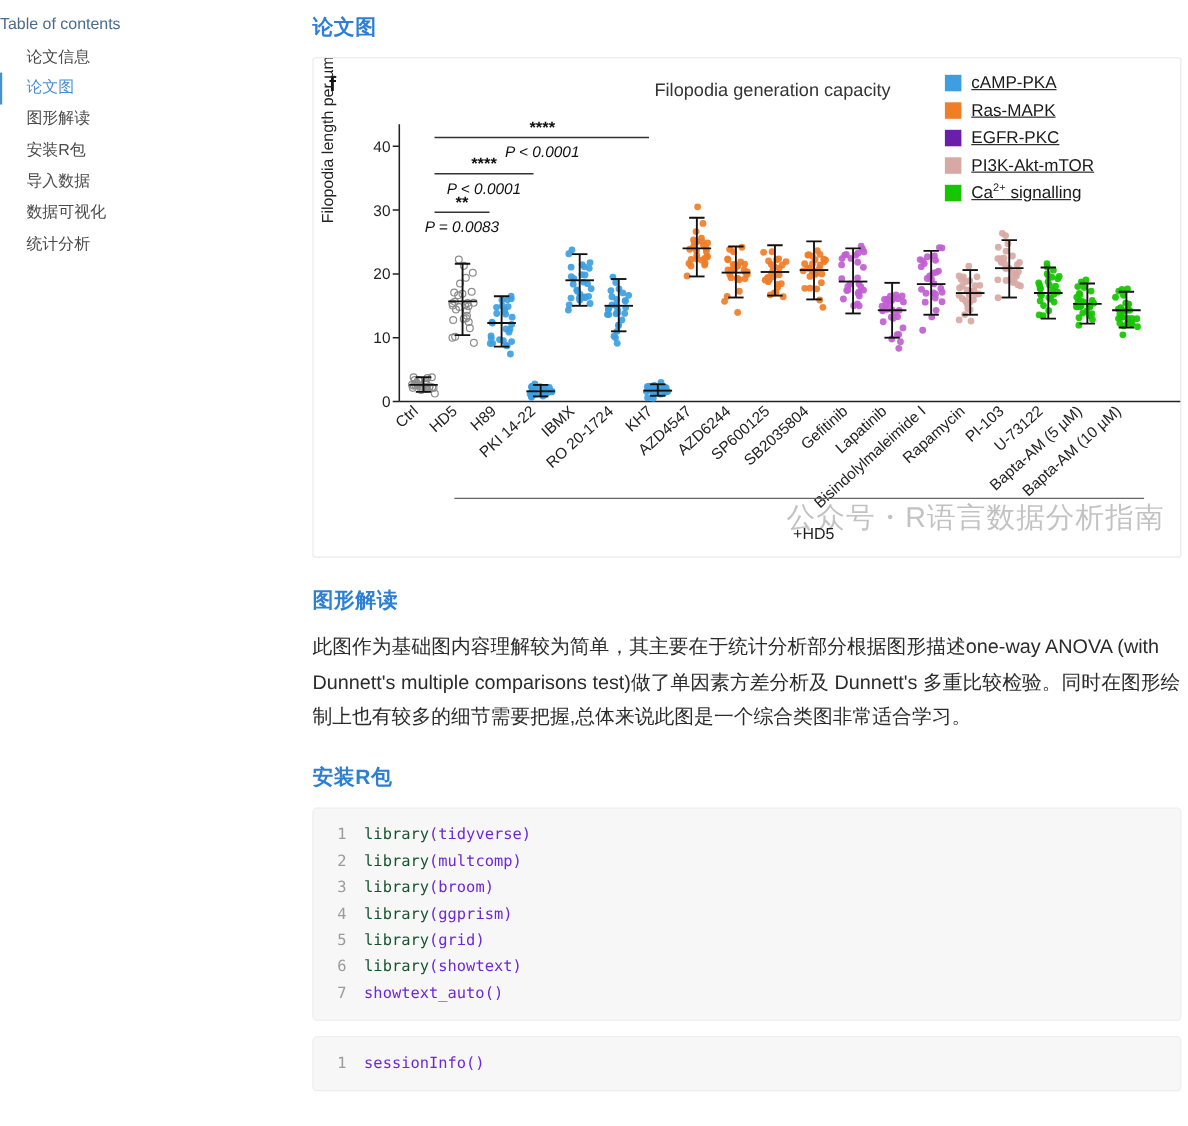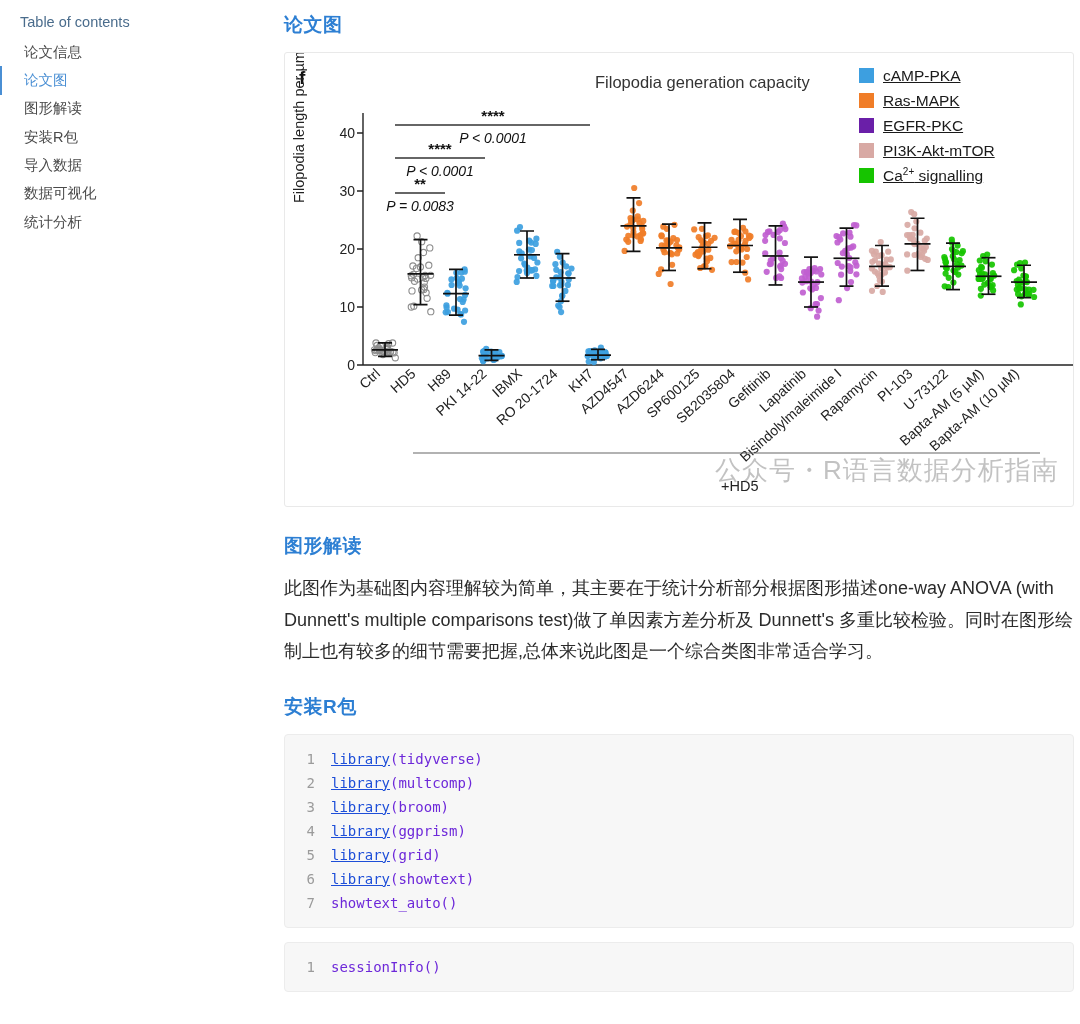--- a/index.html
+++ b/index.html
@@ -19,21 +19,21 @@
 
   
   #toc {
     position: absolute;
     left: 0; top: 14px;
     width: 260px;
   }
   #toc .toc-title {
     font-size: 14.5px;
     color: #4a6c8c;
-    padding-left: 20px;
+    padding-left: 0;
     margin-bottom: 8px;
   }
   #toc ul { list-style: none; margin: 0; padding: 0; }
   #toc li {
     font-size: 14.5px;
     color: #4a4a4a;
     padding: 5.5px 0 5.5px 22px;
     border-left: 2px solid transparent;
     line-height: 1.2;
   }
@@ -156,21 +156,21 @@
   }
   .ln {
     width: 46px;
     text-align: right;
     color: #9b9b9b;
     padding-right: 16px;
     flex: 0 0 auto;
     user-select: none;
   }
   .ctext { color: #6d28d9; }
-  .fn { color: #1d4ed8; text-decoration: underline; }
+  .fn { color: #14532d; }
   .sub { font-size: 15px; color: #2b2b2b; margin-top: 22px; }
 </style>
 </head>
 <body>
 
 <div id="page">
 
   <nav id="toc">
     <div class="toc-title">Table of contents</div>
     <ul>

